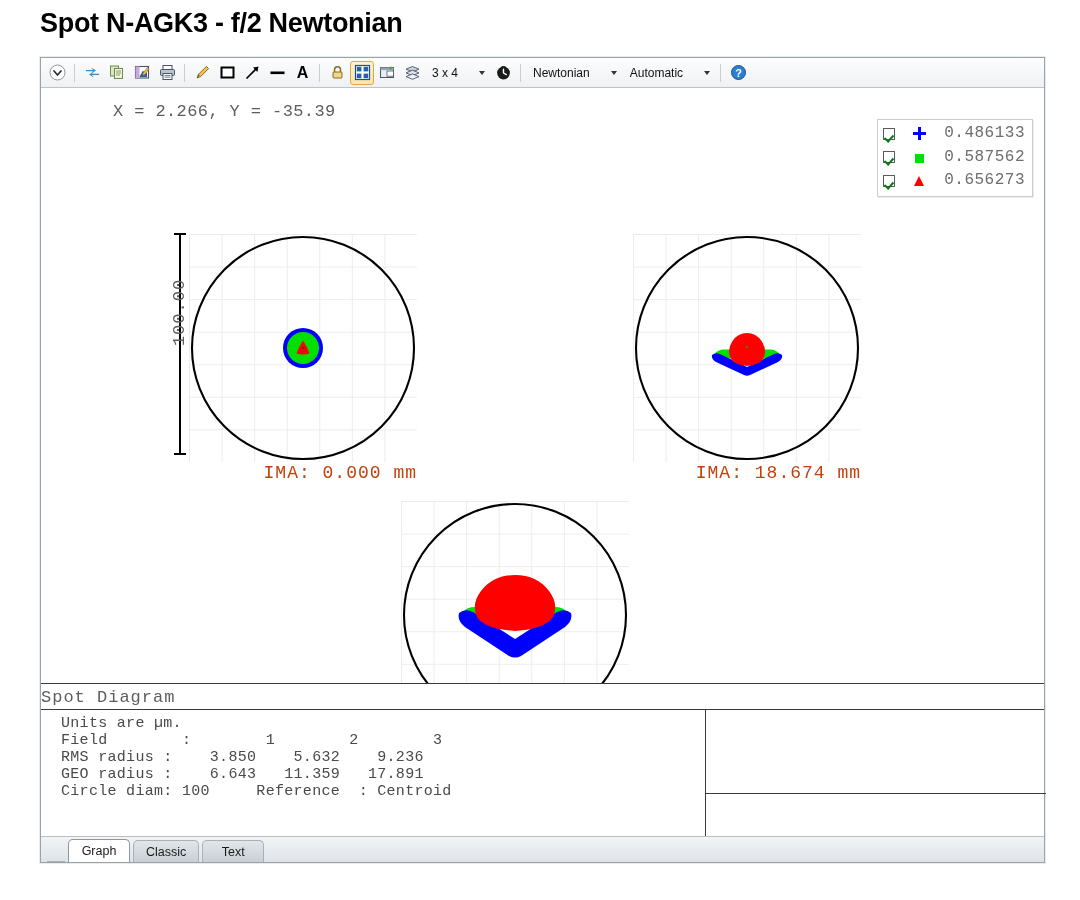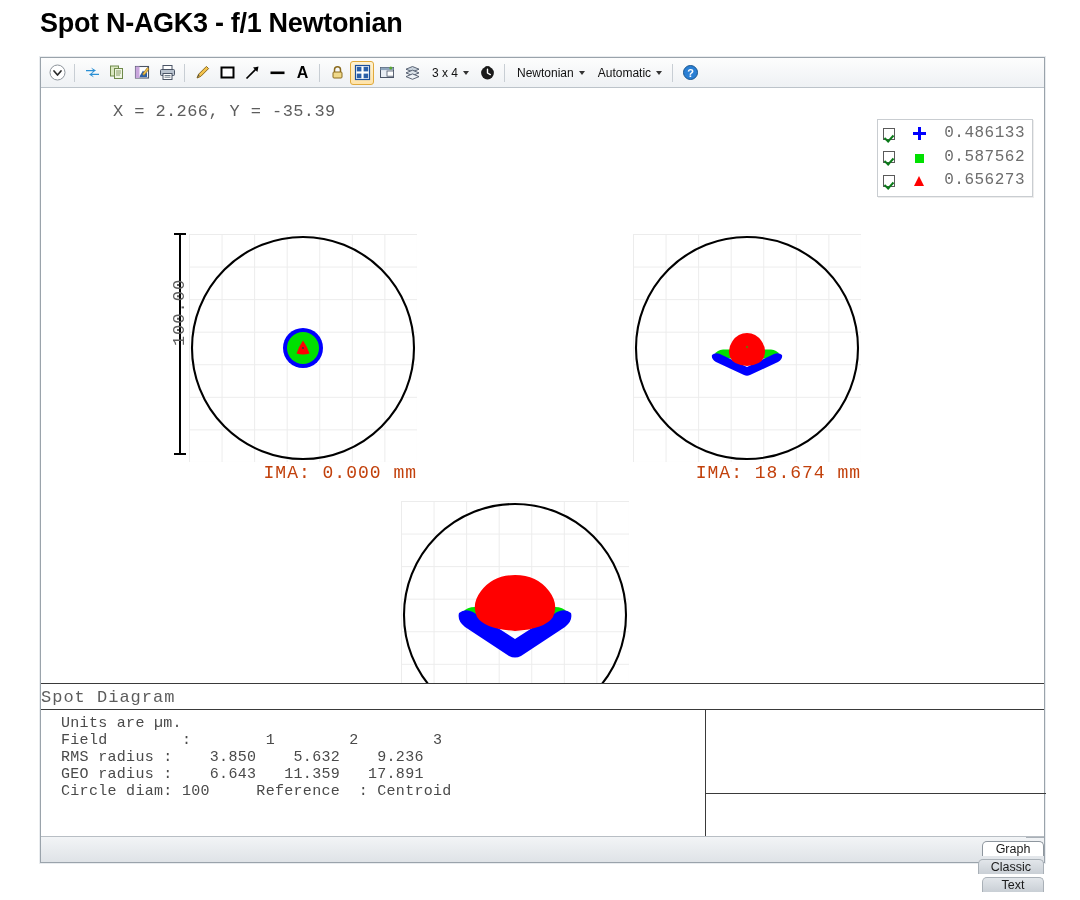--- a/index.html
+++ b/index.html
@@ -63,21 +63,21 @@
     flex: 0 0 auto;
   }
   .tb-text {
     font-size: 12px;
     color: #111;
     padding: 2px 4px 2px 6px;
     white-space: nowrap;
     cursor: pointer;
     border: 1px solid transparent;
     border-radius: 3px;
-    display: flex; align-items: center; gap: 5px;
+    display: flex; align-items: center; gap: 21px;
     flex: 0 0 auto;
   }
   .caret {
     width: 0; height: 0;
     border-left: 3.5px solid transparent;
     border-right: 3.5px solid transparent;
     border-top: 4px solid #333;
     display: inline-block;
   }
 
@@ -273,21 +273,20 @@
   #tab-strip {
     position: absolute;
     left: 0; bottom: 0;
     width: 100%; height: 26px;
     background: linear-gradient(#f2f4f6, #dfe3e7);
     border-top: 1px solid #b8bec4;
     display: flex;
     align-items: flex-end;
     padding-left: 6px;
     gap: 3px;
-    flex-direction: column;
   }
   .tab {
     height: 22px;
     min-width: 62px;
     padding: 0 12px;
     display: flex; align-items: center; justify-content: center;
     font-size: 12.5px;
     color: #1b1b1b;
     border: 1px solid #a9b0b7;
     border-bottom: none;
@@ -304,21 +303,21 @@
     z-index: 2;
   }
   #tab-leader {
     width: 18px; height: 21px;
     border-bottom: 1px solid #a9b0b7;
   }
 </style>
 </head>
 <body>
 
-<div id="page-title">Spot N-AGK3 - f/1 Newtonian</div>
+<div id="page-title">Spot N-AGK3 - f/2 Newtonian</div>
 
 <div id="app-window">
 
   <div id="toolbar">
 
     <div class="tb-btn">
       <svg width="17" height="17" viewBox="0 0 17 17">
         <circle cx="8.5" cy="8.5" r="7.5" fill="#fff" stroke="#8d949b" stroke-width="1"></circle>
         <path d="M5 7 L8.5 11 L12 7" fill="none" stroke="#2b2b2b" stroke-width="1.7" stroke-linecap="round" stroke-linejoin="round"></path>
       </svg>

